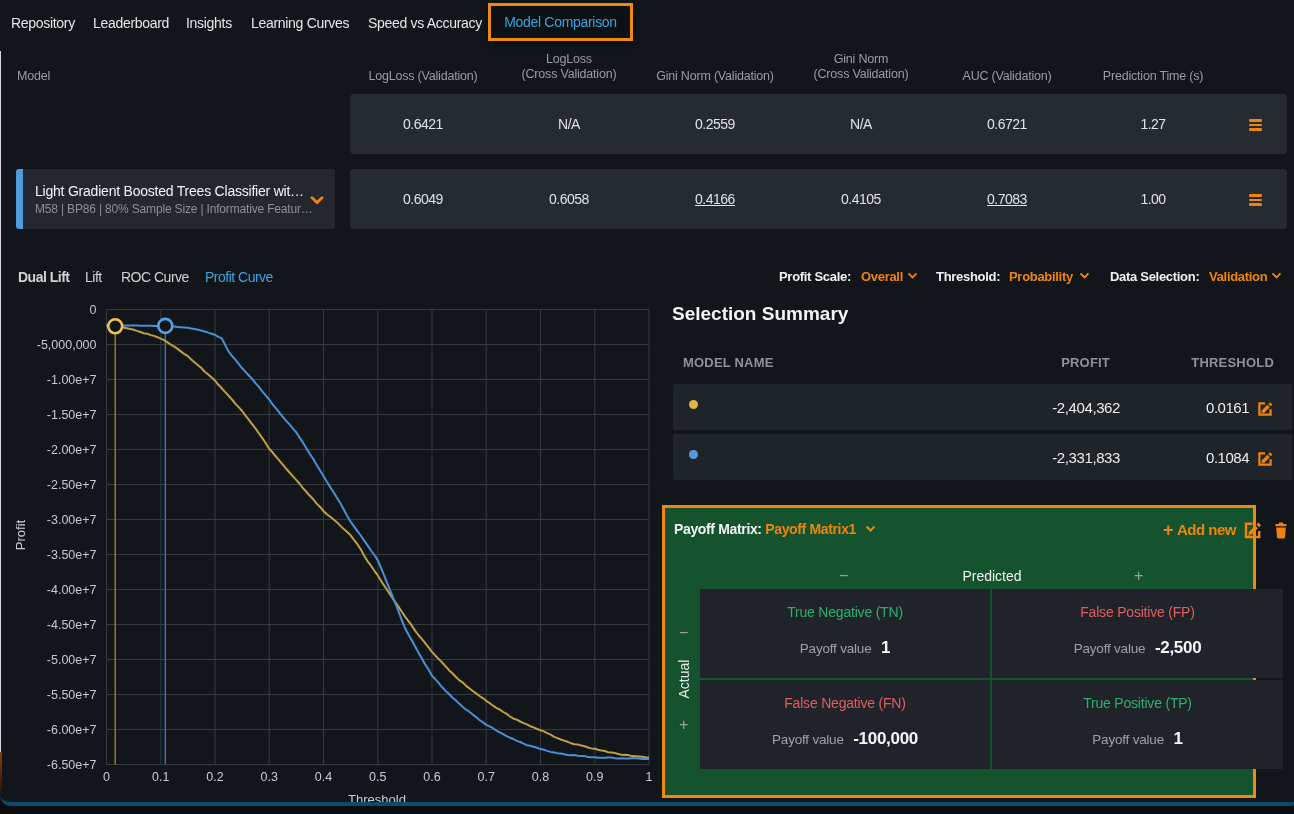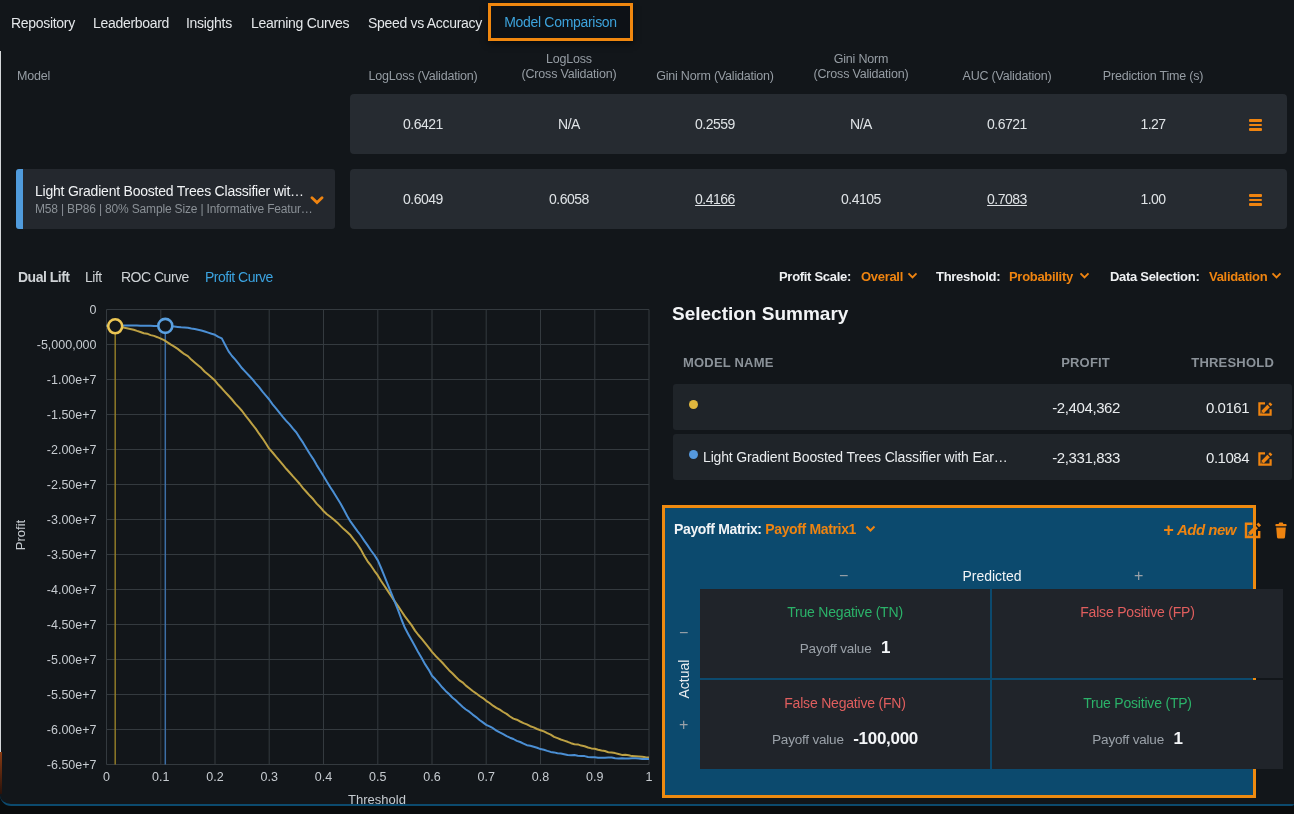--- a/index.html
+++ b/index.html
@@ -1,20 +1,20 @@
 <!DOCTYPE html>
 <html><head>
 <meta charset="utf-8">
 <style>
   * { margin:0; padding:0; box-sizing:border-box; }
   html,body { width:1294px; height:814px; overflow:hidden; }
   body { background:#0a0c0d; font-family:"Liberation Sans", sans-serif; position:relative; }
   .app { position:absolute; left:0; top:0; width:1294px; height:806px; background:#12161a;
          border-bottom-left-radius:11px; border-bottom-right-radius:2px;
-         border-bottom:2px solid #0c4a6e; overflow:hidden; }
+         border-bottom:4px solid #0c4a6e; overflow:hidden; }
   .abs { position:absolute; }
   
   .nav span.item { position:absolute; top:15px; font-size:14px; letter-spacing:-0.3px; color:#e4e7ea; white-space:nowrap; }
   .mcbox { position:absolute; left:488px; top:3px; width:145px; height:38px;
            border:3px solid #f0870f; background:#0d1116; box-shadow:0 3px 6px rgba(0,0,0,0.5); }
   .mcbox span { position:absolute; left:50%; top:50%; transform:translate(-50%,-50%);
                 color:#3da3dc; font-size:14px; letter-spacing:-0.3px; white-space:nowrap; }
   
   .mhead { position:absolute; color:#969da4; font-size:12.5px; letter-spacing:-0.2px; line-height:15px; white-space:nowrap; }
   .card { position:absolute; left:16px; width:319px; height:60px; background:#24282e; border-radius:3px; }
@@ -35,24 +35,24 @@
   .ss-title { position:absolute; left:672px; top:303px; font-size:19px; font-weight:bold; color:#f2f4f6; }
   .ss-head { position:absolute; top:355px; font-size:13px; font-weight:bold; color:#8b9299; letter-spacing:0.2px; }
   .ss-row { position:absolute; left:673px; width:619px; height:46px; background:#1f2429; border-radius:3px; }
   .ss-row .dot { position:absolute; left:16px; top:16px; width:9px; height:9px; border-radius:50%; }
   .ss-row .name { position:absolute; left:30px; top:15px; font-size:14px; letter-spacing:-0.15px; color:#e9ecee; white-space:nowrap; }
   .ss-row .profit { position:absolute; right:172px; top:15px; font-size:15px; letter-spacing:-0.4px; color:#e9ecee; }
   .ss-row .thr { position:absolute; right:43px; top:15px; font-size:15px; letter-spacing:-0.5px; color:#e9ecee; }
   .ss-row svg.edit { position:absolute; right:18px; top:16px; }
   
   .pm { position:absolute; left:662px; top:505px; width:594px; height:293px;
-        border:3px solid #ee8a10; background:#0c4a6e; }
+        border:3px solid #ee8a10; background:#14532d; }
   .pm-head { position:absolute; left:9px; top:13px; font-size:14px; font-weight:bold; letter-spacing:-0.35px; white-space:nowrap; }
   .pm-head .w { color:#f2f4f6; } .pm-head .o { color:#ef8410; }
-  .addnew { position:absolute; left:498px; top:12px; font-size:15px; letter-spacing:-0.5px; font-weight:bold; color:#ef8410; white-space:nowrap;font-style:italic; }
+  .addnew { position:absolute; left:498px; top:12px; font-size:15px; letter-spacing:-0.5px; font-weight:bold; color:#ef8410; white-space:nowrap; }
   .addnew .plus { font-size:18px; font-weight:bold; margin-right:4px; vertical-align:-1px; }
   .pcell { position:absolute; background:#20242a; }
   .pcell .ct { position:absolute; width:100%; text-align:center; top:15px; font-size:14px; letter-spacing:-0.2px; }
   .pcell .cv { position:absolute; width:100%; text-align:center; top:49px; font-size:13.5px; color:#9aa1a8; letter-spacing:-0.2px; }
   .pcell .cv b { font-size:17px; color:#f4f6f8; margin-left:6px; letter-spacing:-0.3px; }
   .green { color:#2bb269; } .red { color:#e05e5e; }
   .pm-axis { position:absolute; font-size:14px; color:#9aa1a8; }
   svg { display:block; }
 </style>
 </head>
@@ -184,21 +184,20 @@
     <div class="thr">0.0161</div>
     <svg class="edit" width="17" height="18" viewBox="0 0 17 18">
         <path d="M13.6 9.2 V14.6 H2.4 V3.4 H8" fill="none" stroke="#ef8410" stroke-width="2.2"></path>
         <path d="M5.4 12.2 L11.6 6" stroke="#ef8410" stroke-width="3.4"></path>
         <path d="M12.5 5.1 L14.2 3.4" stroke="#ef8410" stroke-width="3.4"></path>
         <path d="M5.8 12.9 L3.9 13.8 L4.8 11.9 Z" fill="#ef8410"></path>
       </svg>
   </div>
   <div class="ss-row" style="top:434px;">
     <div class="dot" style="background:#5599dd;"></div>
-    <div class="name">Light Gradient Boosted Trees Classifier with Ear…</div>
     <div class="profit">-2,331,833</div>
     <div class="thr">0.1084</div>
     <svg class="edit" width="17" height="18" viewBox="0 0 17 18">
         <path d="M13.6 9.2 V14.6 H2.4 V3.4 H8" fill="none" stroke="#ef8410" stroke-width="2.2"></path>
         <path d="M5.4 12.2 L11.6 6" stroke="#ef8410" stroke-width="3.4"></path>
         <path d="M12.5 5.1 L14.2 3.4" stroke="#ef8410" stroke-width="3.4"></path>
         <path d="M5.8 12.9 L3.9 13.8 L4.8 11.9 Z" fill="#ef8410"></path>
       </svg>
   </div>
 
@@ -225,20 +224,21 @@
     <div class="pm-axis" style="left:469px; top:59px; font-size:16px;">+</div>
     <div class="pm-axis" style="left:14px; top:116px; font-size:16px;">−</div>
     <div class="pm-axis" style="left:-11px; top:163px; width:60px; text-align:center; color:#e8ebee; font-size:14px; transform:rotate(-90deg);">Actual</div>
     <div class="pm-axis" style="left:14px; top:208px; font-size:16px;">+</div>
     <div class="pcell" style="left:35px; top:81px; width:290px; height:89px;">
       <div class="ct green">True Negative (TN)</div>
       <div class="cv">Payoff value <b>1</b></div>
     </div>
     <div class="pcell" style="left:327px; top:81px; width:291px; height:89px;">
       <div class="ct red">False Positive (FP)</div>
+      <div class="cv">Payoff value <b>-2,500</b></div>
     </div>
     <div class="pcell" style="left:35px; top:172px; width:290px; height:89px;">
       <div class="ct red">False Negative (FN)</div>
       <div class="cv">Payoff value <b>-100,000</b></div>
     </div>
     <div class="pcell" style="left:327px; top:172px; width:291px; height:89px;">
       <div class="ct green">True Positive (TP)</div>
       <div class="cv">Payoff value <b>1</b></div>
     </div>
   </div>

